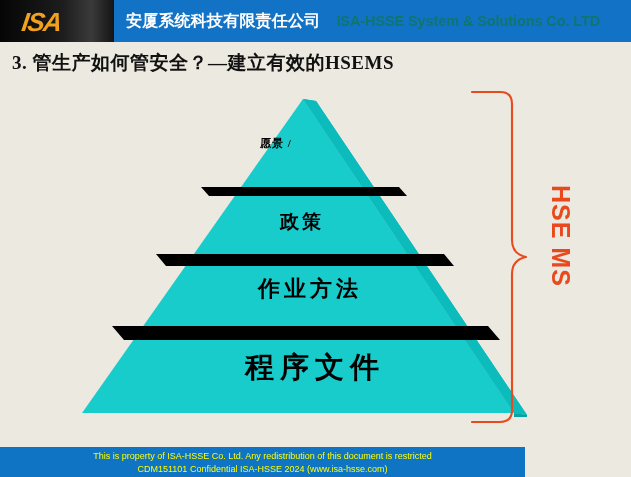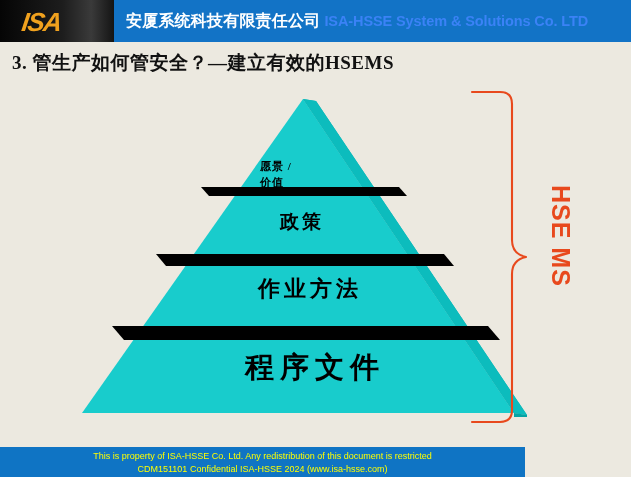--- a/index.html
+++ b/index.html
@@ -63,24 +63,24 @@
     white-space: nowrap;
     justify-content: center;
   }
   #header-title-cn {
     color: #ffffff;
     font-weight: bold;
     font-size: 16px;
     letter-spacing: 0.2px;
   }
   #header-title-en {
-    color: #3b82f6;
+    color: #0f766e;
     font-weight: bold;
     font-size: 14.5px;
-    margin-left: 4px;
+    margin-left: 16px;
     letter-spacing: -0.1px;
   }
 
   
   #slide-title {
     position: absolute;
     left: 12px;
     top: 50px;
     font-family: "Liberation Serif", serif;
     font-weight: bold;
@@ -103,21 +103,21 @@
   .tier-label {
     position: absolute;
     text-align: center;
     color: #000000;
     font-family: "Liberation Serif", serif;
     font-weight: bold;
     white-space: nowrap;
     pointer-events: none;
   }
   #tier-label-0 {
-    left: 190px; top: 63px;
+    left: 190px; top: 40px;
     width: 90px;
     font-size: 11px;
     line-height: 16px;
     text-align: left;
     letter-spacing: 1px;
   }
   #tier-label-1 {
     left: 152px; top: 114px;
     width: 160px;
     font-size: 19px;
@@ -207,21 +207,20 @@
 
       <polygon points="131,92 329,92 337,101 139,101" fill="#000000"></polygon>
 
       <polygon points="86,159 374,159 384,171 96,171" fill="#000000"></polygon>
 
       <polygon points="42,231 418,231 430,245 54,245" fill="#000000"></polygon>
     </svg>
 
     <div class="tier-label" id="tier-label-0">
       <div>愿景 /</div>
-      <div>价值</div>
     </div>
     <div class="tier-label" id="tier-label-1">政策</div>
     <div class="tier-label" id="tier-label-3">程序文件</div>
     <div class="tier-label" id="tier-label-2">作业方法</div>
   </div>
 
   <div id="brace">
     <svg width="80" height="338" viewBox="0 0 80 338" xmlns="http://www.w3.org/2000/svg">
       <path d="M 2 4 L 30 4 Q 42 4 42 16 L 42 152 Q 42 166 56 169 Q 42 172 42 186 L 42 322 Q 42 334 30 334 L 2 334" fill="none" stroke="#e8491d" stroke-width="2.1" stroke-linecap="round" stroke-linejoin="round"></path>
     </svg>

